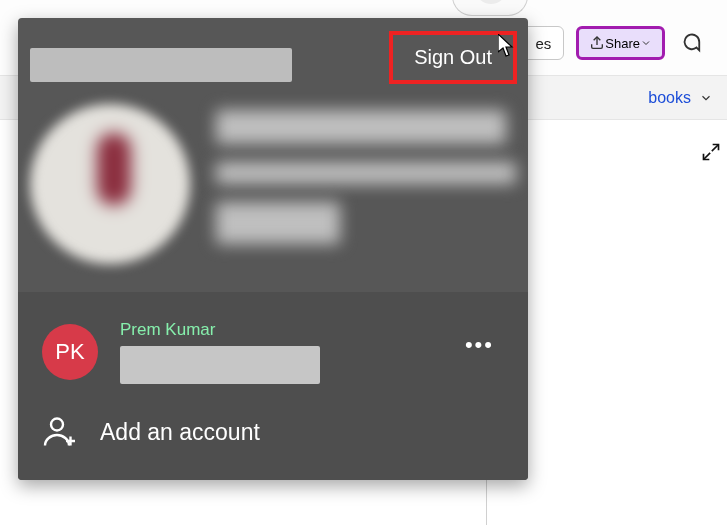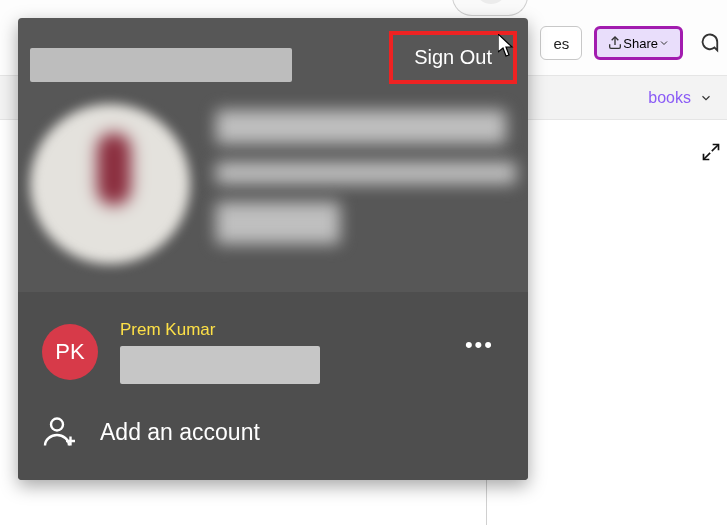--- a/index.html
+++ b/index.html
@@ -9,21 +9,21 @@
     }
 
     
     .app-header {
       position: absolute; left: 0; right: 0; top: 0;
       height: 76px;
       background: #fdfdfd;
       border-bottom: 1px solid #e5e5e5;
     }
     .toolbar-right {
-      position: absolute; right: 4px; top: 26px;
+      position: absolute; right: 22px; top: 26px;
       display: flex; align-items: center; gap: 12px;
     }
     .pill-fragment {
       height: 34px; line-height: 34px;
       border: 1px solid #c8c8c8; border-radius: 6px;
       padding: 0 12px; font-size: 15px; color: #222;
       background: #fff;
     }
     .share-btn {
       height: 34px; display: inline-flex; align-items: center; 
@@ -34,21 +34,21 @@
     .share-btn svg, .comment-stub svg { stroke: #333; }
     .comment-stub { width: 28px; height: 28px; display:flex; align-items:center; justify-content:center; }
 
     
     .secondary-bar {
       position: absolute; left: 0; right: 0; top: 76px; height: 44px;
       background: #f3f3f3; border-bottom: 1px solid #e5e5e5;
       display: flex; justify-content: flex-end; align-items: center; padding: 0 14px;
     }
     .secondary-dropdown {
-      display: flex; align-items: center; gap: 8px; font-size: 16px; color: #8b5cf6;
+      display: flex; align-items: center; gap: 8px; font-size: 16px; color: #1d4ed8;
     }
 
     
     .right-pane-divider {
       position: absolute; left: 486px; top: 120px; bottom: 0;
       border-left: 1px solid #d0d0d0;
     }
     .expand-corner {
       position: absolute; right: 6px; top: 142px;
     }
@@ -108,21 +108,21 @@
     .account-row {
       display: flex; align-items: center; gap: 22px; padding: 10px 0; position: relative;
     }
     .pk-avatar {
       width: 56px; height: 56px; border-radius: 50%;
       background: #d73a49;
       display:flex; align-items:center; justify-content:center;
       color:#fff; font-size:22px; font-weight:400;
     }
     .acct-texts { display:flex; flex-direction:column; gap:6px; }
-    .acct-name { font-size: 17px; color:#fde047; }
+    .acct-name { font-size: 17px; color:#86efac; }
     .acct-email-block { width:200px; height:38px; background:#c6c6c6; border-radius:2px; }
     .dots { position:absolute; right:10px; top:22px; color:#fff; font-size:22px; letter-spacing:2px; }
 
     .add-account { display:flex; align-items:center; gap:22px; padding-top:20px; cursor:pointer; }
     .add-account span.label { font-size:23px; }
 
     
     .cursor {
       position: absolute; left: 498px; top: 34px; z-index: 60;
       width: 0; height: 0;

